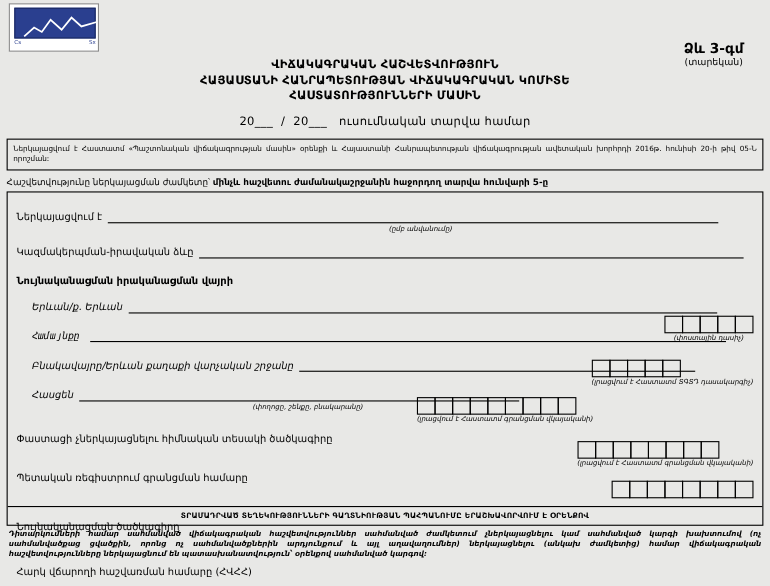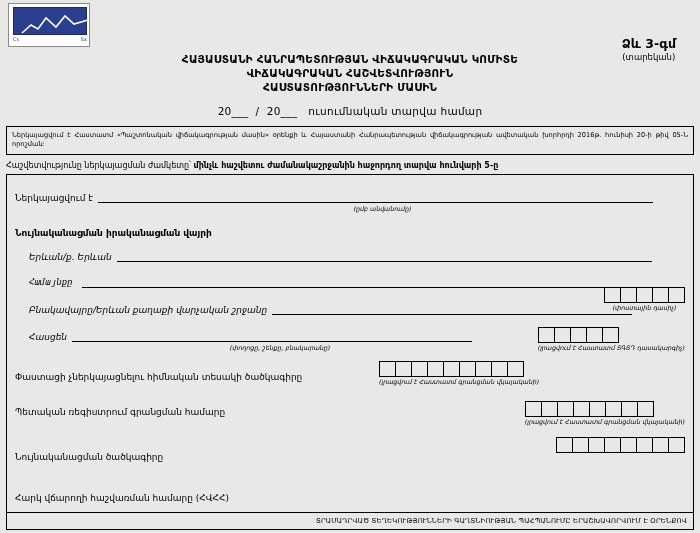--- a/index.html
+++ b/index.html
@@ -51,21 +51,21 @@
     font-size:6.6px;line-height:9px;text-align:justify;
   }
   .deadline{
     margin:6px 6px 0 6px;font-size:8px;
   }
   .deadline b{font-weight:bold;}
 
   
   .formbox{
     margin:4px 6px 0 6px;border:1px solid #000;position:relative;
-    height:356px;box-sizing:border-box;padding:7px 8px 0 8px;
+    height:304px;box-sizing:border-box;padding:7px 8px 0 8px;
   }
   .row{position:relative;margin-bottom:2px;}
   .lbl{font-size:9px;display:inline-block;vertical-align:bottom;}
   .lbl.ital{font-style:italic;}
   .lbl.bold{font-weight:bold;}
   .line{
     display:inline-block;border-bottom:1px solid #000;vertical-align:bottom;
     height:10px;
   }
   .hint{
@@ -79,21 +79,21 @@
     margin-left:-1px;background:transparent;
   }
   .cell:first-child{margin-left:0;}
   .cellgroup{position:absolute;}
   .grp-lbl{font-size:6.3px;font-style:italic;text-align:center;margin-top:1px;}
 
   .footnote{
     position:absolute;left:0;right:0;bottom:0;border-top:1px solid #000;
     padding:4px 6px 4px 6px;box-sizing:border-box;
   }
-  .fn-title{font-size:6.8px;font-weight:normal;text-align:right;letter-spacing:.2px;}
+  .fn-title{font-size:6.8px;font-weight:bold;text-align:center;letter-spacing:.2px;}
   .bottomnote{
     margin:3px 8px 0 8px;font-size:6.6px;line-height:9px;text-align:justify;
     font-weight:bold;font-style:italic;
   }
 </style>
 </head>
 <body>
 
 <div class="page">
 
@@ -109,22 +109,22 @@
         <span>Sx</span>
       </div>
     </div>
     <div class="form-code">
       <div>Ձև 3-գմ</div>
       <div class="sub">(տարեկան)</div>
     </div>
   </div>
 
   <div class="title">
+    <div>ՎԻՃԱԿԱԳՐԱԿԱՆ ՀԱՇՎԵՏՎՈՒԹՅՈՒՆ</div>
     <div>ՀԱՅԱՍՏԱՆԻ ՀԱՆՐԱՊԵՏՈՒԹՅԱՆ ՎԻՃԱԿԱԳՐԱԿԱՆ ԿՈՄԻՏԵ</div>
-    <div>ՎԻՃԱԿԱԳՐԱԿԱՆ ՀԱՇՎԵՏՎՈՒԹՅՈՒՆ</div>
     <div>ՀԱՍՏԱՏՈՒԹՅՈՒՆՆԵՐԻ ՄԱՍԻՆ</div>
   </div>
 
   <div class="year-line">
     <span class="u">20___</span>
     &nbsp;<span>/</span>&nbsp;
     <span class="u">20___</span>
     &nbsp;&nbsp;<span>ուսումնական տարվա համար</span>
   </div>
 
@@ -135,20 +135,24 @@
   </div>
 
   <div class="formbox">
 
     <div class="row" style="margin-top:2px;">
       <span class="lbl">Ներկայացվում է</span>
       <span class="line" style="width:555px;"></span>
     </div>
     <div class="hint" style="width:555px;margin-left:90px;">(ըմբ անվանումը)</div>
 
+    <div class="row" style="margin-top:4px;">
+      <span class="lbl">Կազմակերպման-իրավական ձևը</span>
+      <span class="line" style="width:495px;"></span>
+    </div>
 
     <div class="row" style="margin-top:7px;">
       <span class="lbl bold">Նույնականացման իրականացման վայրի</span>
     </div>
 
     <div class="row" style="margin-top:5px;margin-left:14px;">
       <span class="lbl ital">Երևան/ք. Երևան</span>
       <span class="line" style="width:535px;"></span>
     </div>
 

